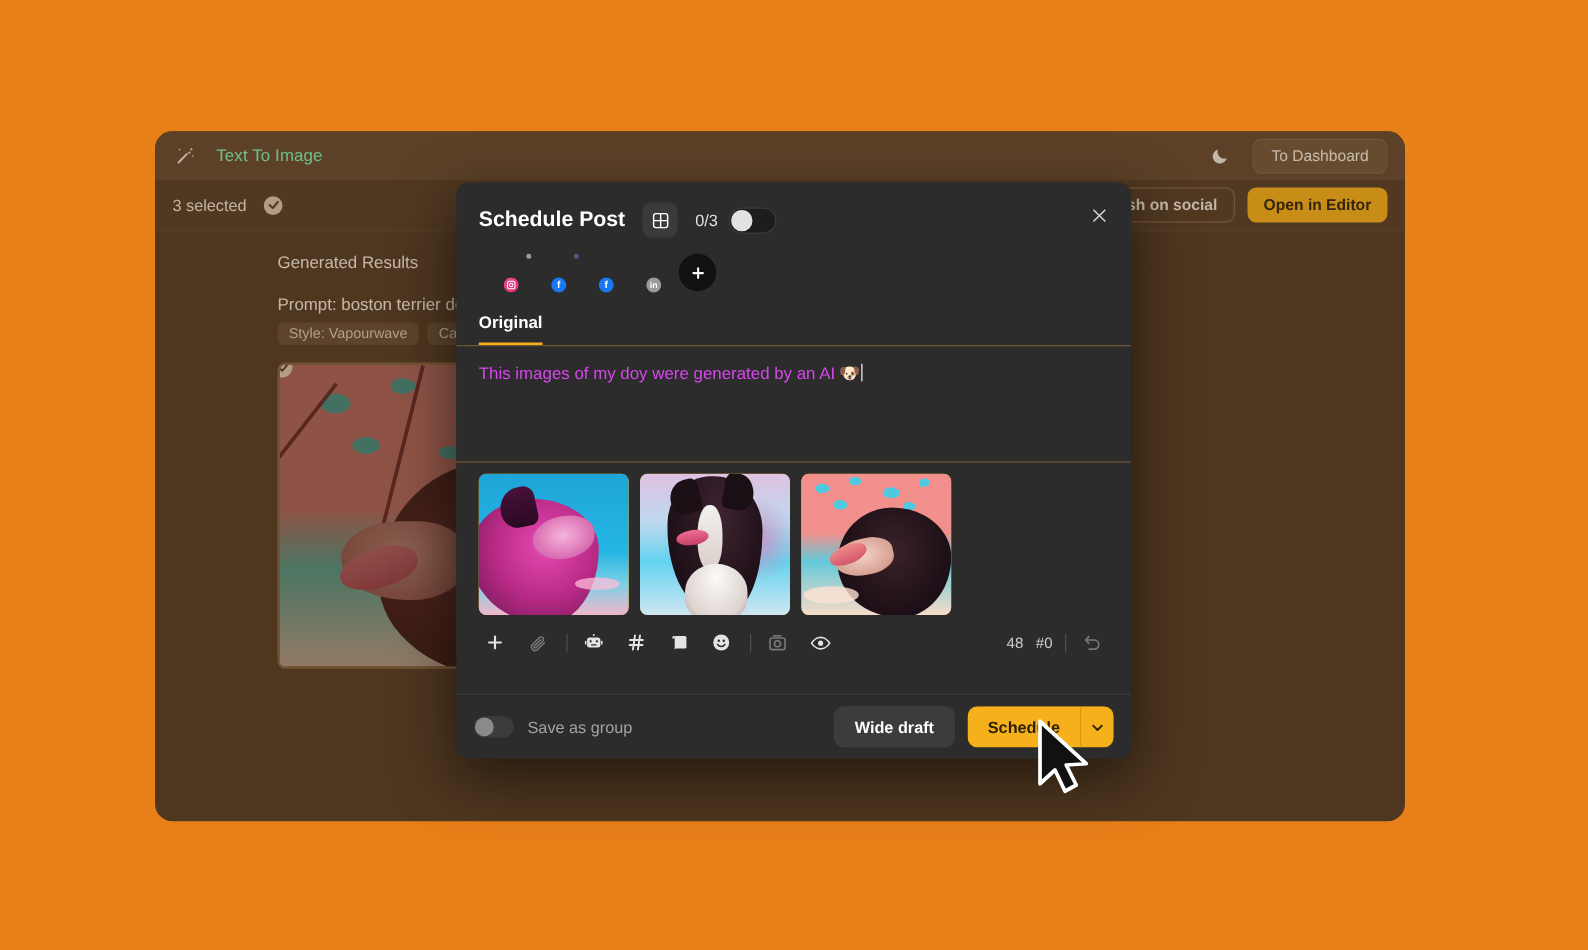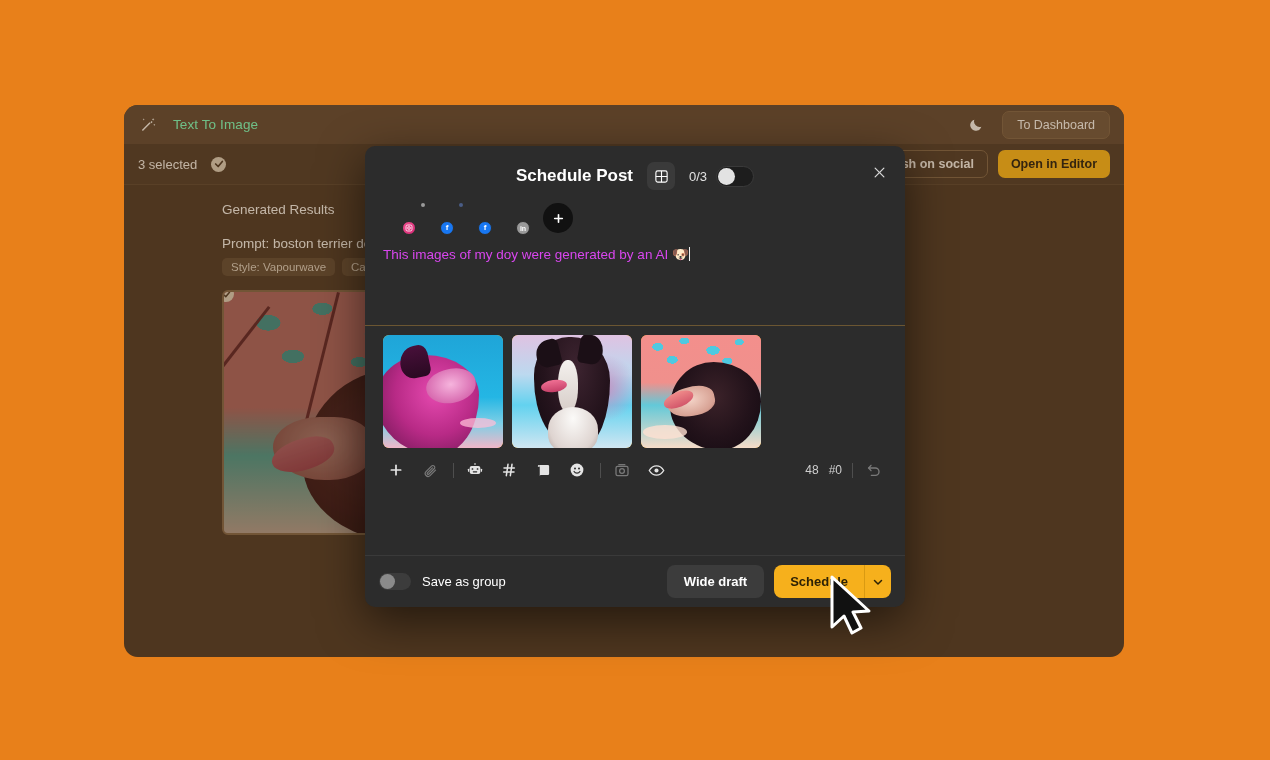--- a/index.html
+++ b/index.html
@@ -334,21 +334,20 @@
     z-index: 20;
     box-shadow: 0 14px 46px rgba(0,0,0,.55);
     display: flex; flex-direction: column;
     overflow: hidden;
   }
   
   #modal-header {
     display:flex; align-items:center;
     padding: 16px 18px 0 18px;
     position: relative;
-    justify-content: center;
   }
   #modal-title { font-size: 17px; font-weight: bold; color: #fff; }
   #grid-toggle-btn {
     margin-left: 14px;
     width: 28px; height: 28px;
     background: #3a3a3a;
     border-radius: 7px;
     display:flex; align-items:center; justify-content:center;
     cursor:pointer;
   }
@@ -528,21 +527,21 @@
     width: 32px; height: 17px;
     background: #3c3c3c;
     border-radius: 9px;
     position: relative; cursor:pointer;
   }
   #group-toggle .knob {
     position:absolute; left:1px; top:1px;
     width:15px; height:15px; border-radius:50%;
     background:#8a8a8a;
   }
-  #group-label { margin-left: 11px; font-size: 13px; color: #ffffff; }
+  #group-label { margin-left: 11px; font-size: 13px; color: #a3a3a3; }
   #modal-footer .spacer { flex:1; }
   #save-draft {
     background: #3c3c3c;
     color: #fff; font-size: 13px; font-weight: bold;
     padding: 9px 17px; border-radius: 8px;
     border:none; cursor:pointer;
   }
   #schedule-group {
     display:flex; margin-left: 10px;
     border-radius: 8px; overflow:hidden;
@@ -690,20 +689,23 @@
       <span class="badge badge-li" style="font-size:7px">in</span>
     </span>
     <span id="add-account">
       <svg width="13" height="13" viewBox="0 0 24 24" fill="none" stroke="#fff" stroke-width="3" stroke-linecap="round">
         <line x1="12" y1="5" x2="12" y2="19"></line>
           <line x1="5" y1="12" x2="19" y2="12"></line>
       </svg>
     </span>
   </div>
 
+  <div id="tabs-row">
+    <span class="tab">Original</span>
+  </div>
 
   <div id="composer">
     <div id="composer-text"><span>This images of my doy were generated by an AI 🐶</span><span id="caret"></span></div>
   </div>
 
   <div id="media-strip">
     <div class="media-thumb selected">
       <div class="art sm-art-1">
         <div class="dog"></div>
           <div class="ear"></div>

